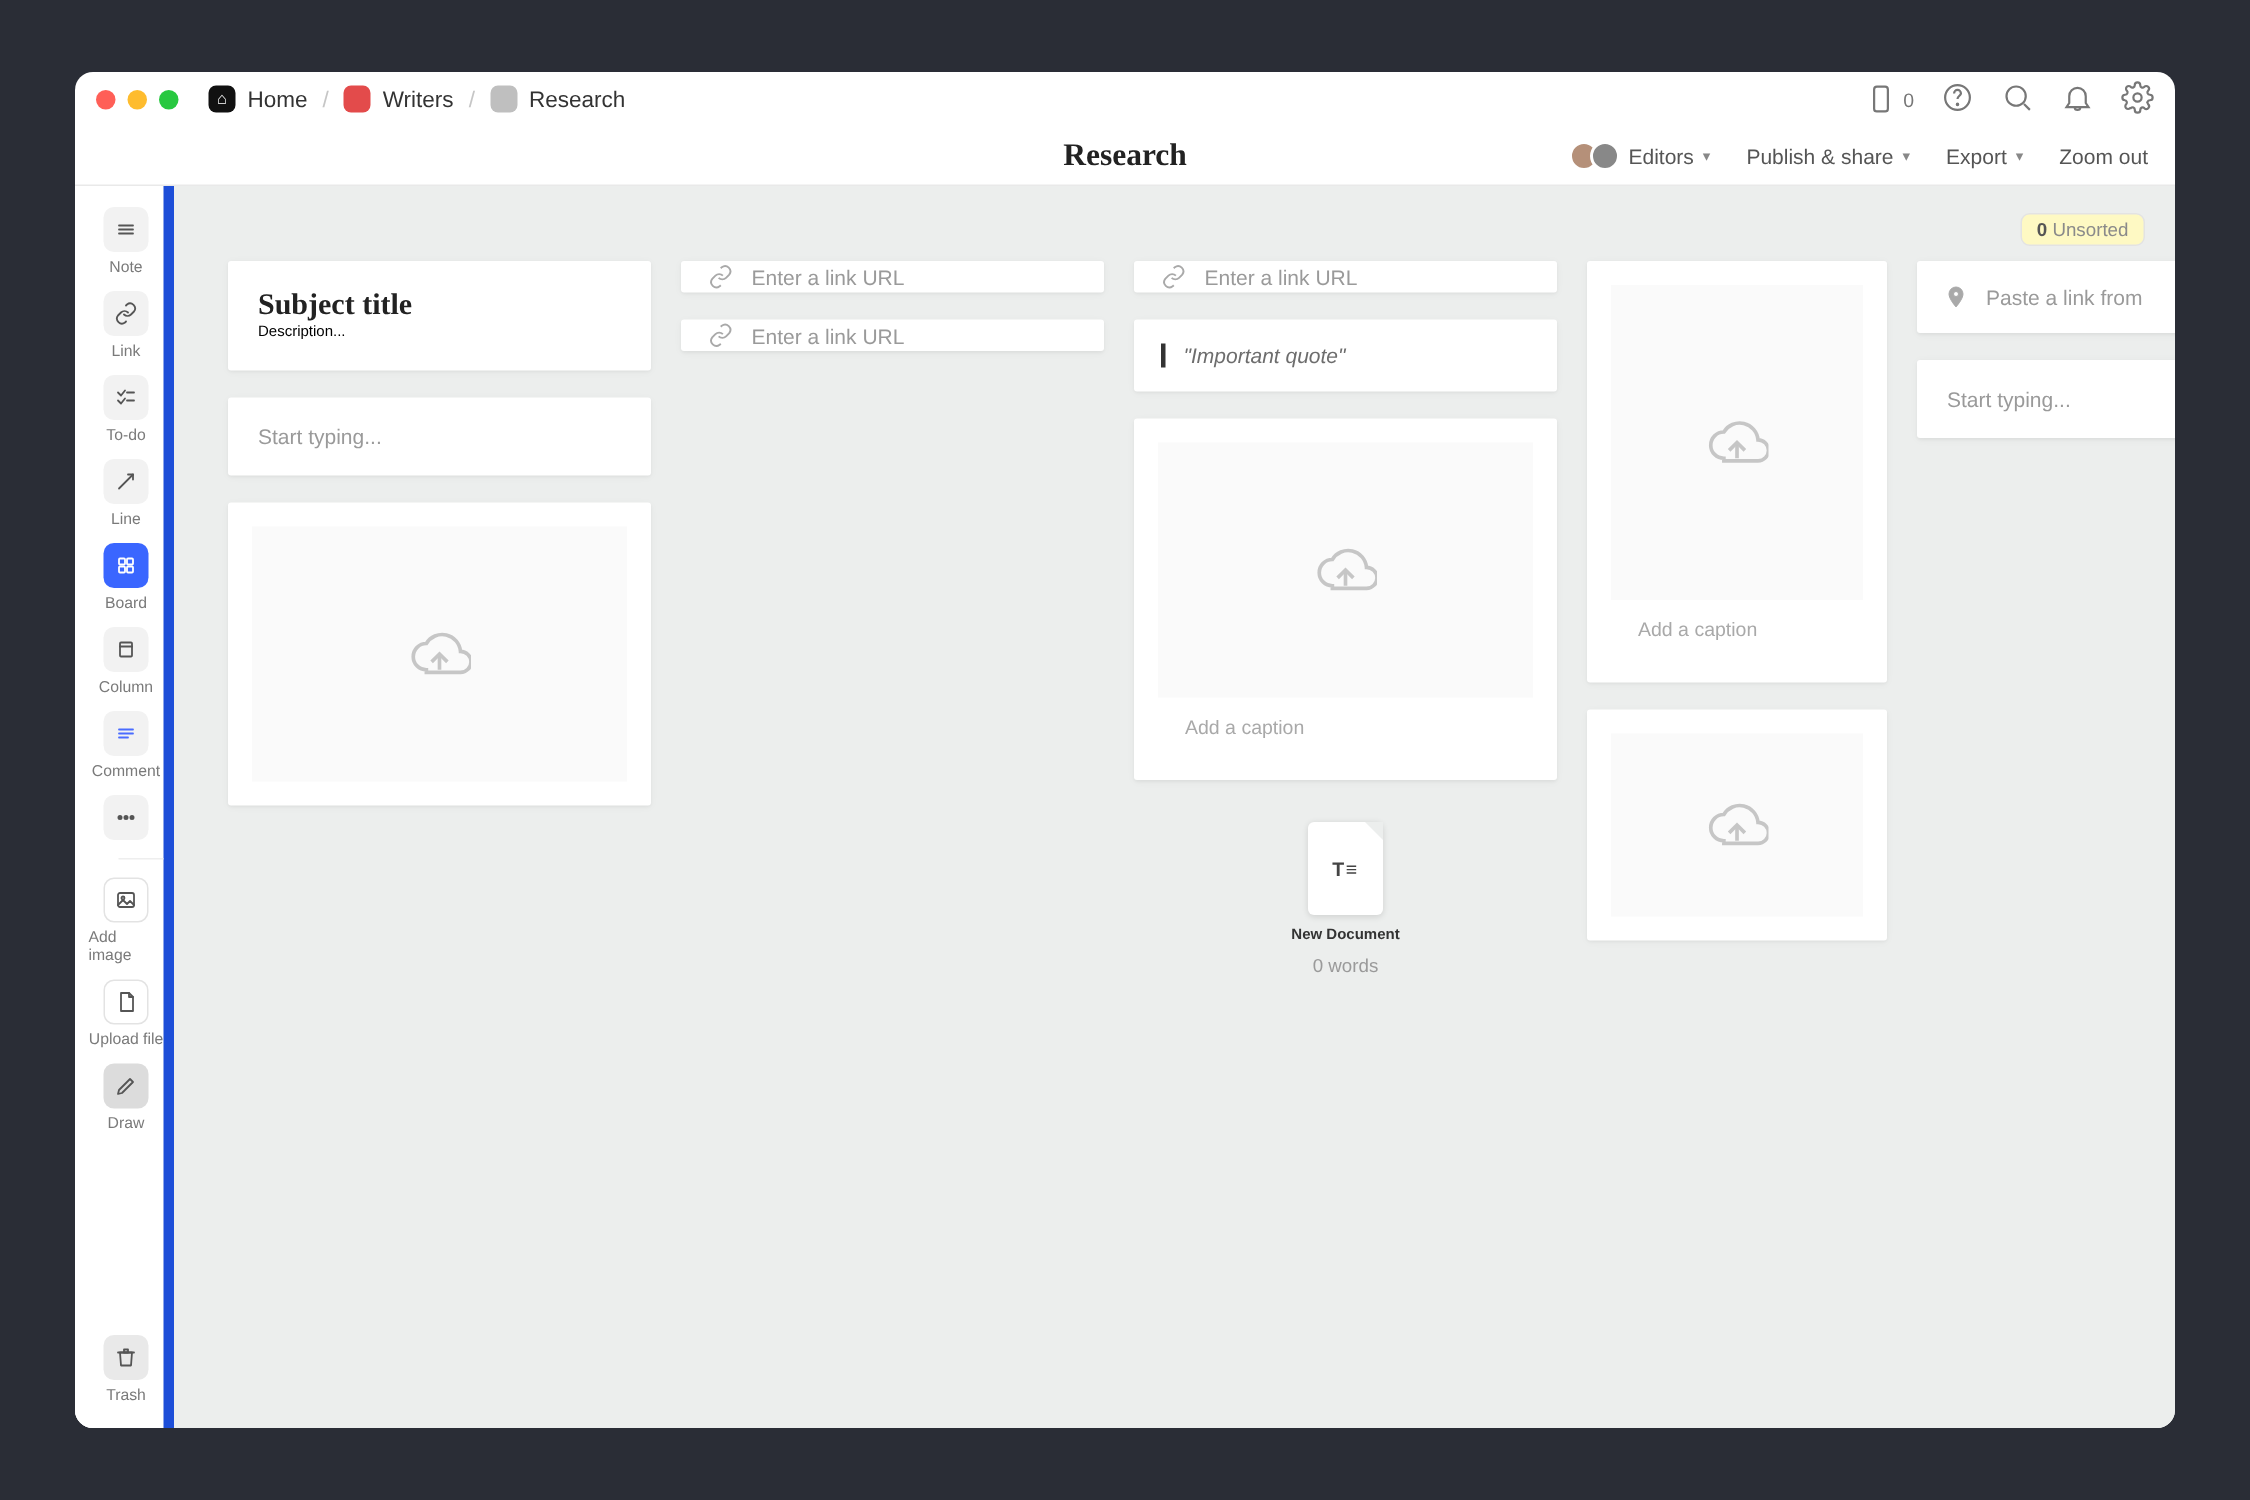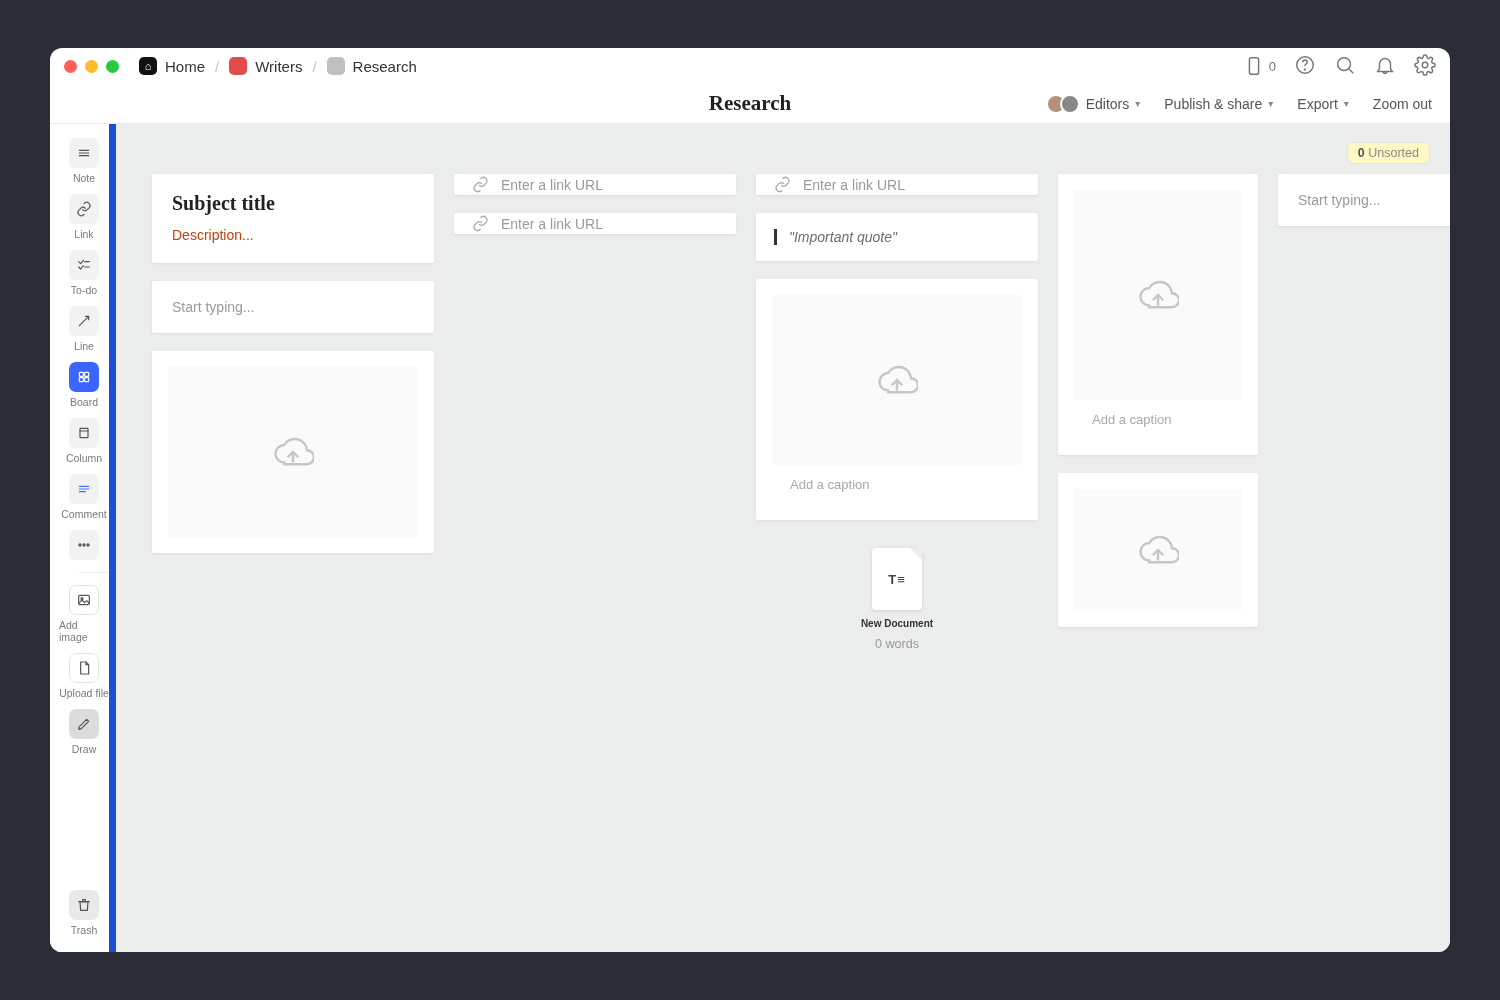--- a/index.html
+++ b/index.html
@@ -133,21 +133,21 @@
   .col.c5 { left: 1162px; width: 180px; } 
 
   .card {
     background: #fff; border-radius: 2px;
     box-shadow: 0 1px 2px rgba(0,0,0,0.04), 0 1px 6px rgba(0,0,0,0.04);
   }
   .subject-card { padding: 18px 20px 20px; }
   .subject-title {
     font-family: Georgia, serif; font-weight: 700; font-size: 20px; color: #222;
   }
-  .subject-desc { margin-top: 12px; font-size: 14px; color: #c2410c; }
+  .subject-desc { margin-top: 1px; font-size: 10px; color: #000000; }
 
   .note-card { padding: 18px 20px; }
   .note-ph { font-size: 14px; color: #9a9a9a; }
 
   .link-card { padding: 2px 18px; display: flex; align-items: center; gap: 12px; }
   .link-card svg { width: 17px; height: 17px; stroke: #a9a9a9; fill: none; stroke-width: 1.8; }
   .link-ph { font-size: 14px; color: #9a9a9a; }
 
   .quote-card { padding: 16px 18px; }
   .quote-inner { border-left: 3px solid #333; padding-left: 12px; font-style: italic; color: #6d6d6d; font-size: 14px; }
@@ -476,20 +476,27 @@
             <svg viewBox="0 0 24 24">
                 <path d="M7 18a5 5 0 0 1 0-10 7 7 0 0 1 13 3 4 4 0 0 1 0 8H7z"></path>
                 <path d="M12 12v6"></path>
                 <path d="M9 15l3-3 3 3"></path>
               </svg>
           </div>
         </div>
       </div>
 
       <div class="col c5">
+        <div class="card pin-card">
+          <svg viewBox="0 0 24 24">
+              <path d="M12 2a7 7 0 0 1 7 7c0 5-7 13-7 13S5 14 5 9a7 7 0 0 1 7-7z" fill="#a9a9a9"></path>
+              <circle cx="12" cy="9" r="2.5" fill="#fff"></circle>
+            </svg>
+          <span class="link-ph">Paste a link from</span>
+        </div>
         <div class="card note-card">
           <div class="note-ph">Start typing...</div>
         </div>
       </div>
 
     </div>
   </div>
 </div>
 
 </body></html>

